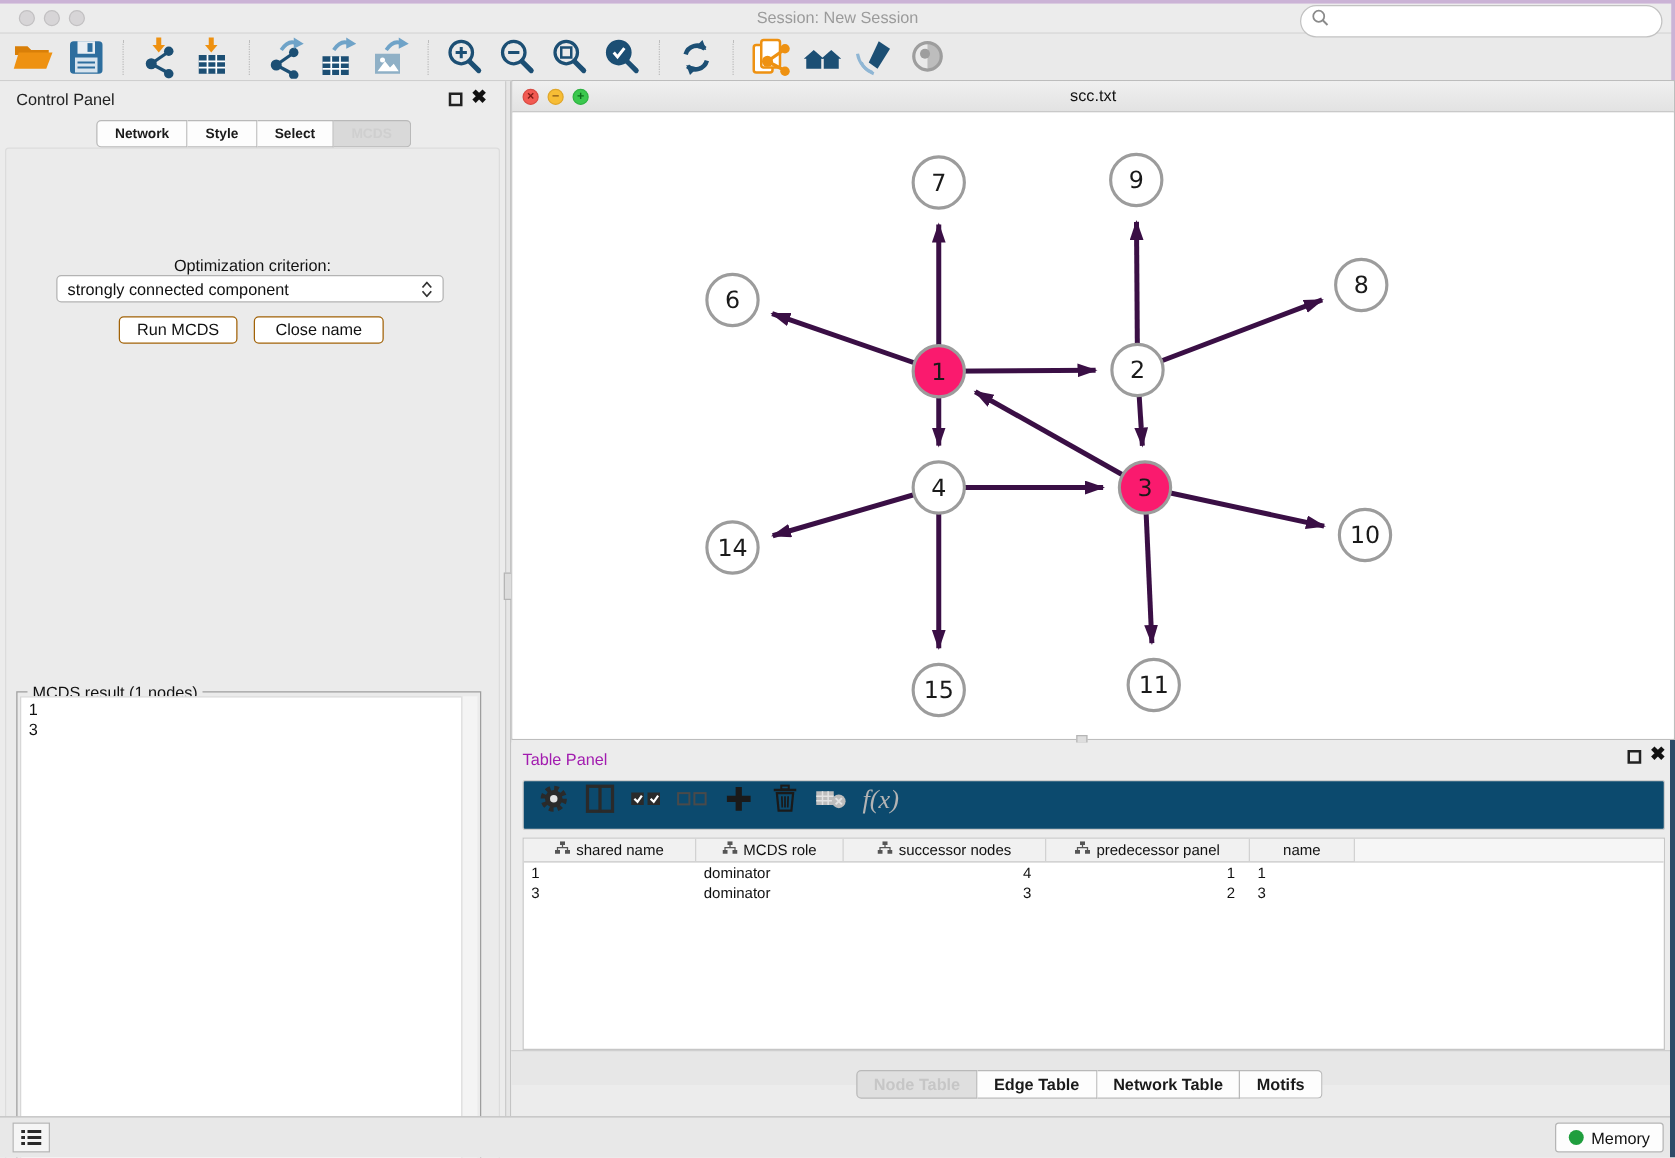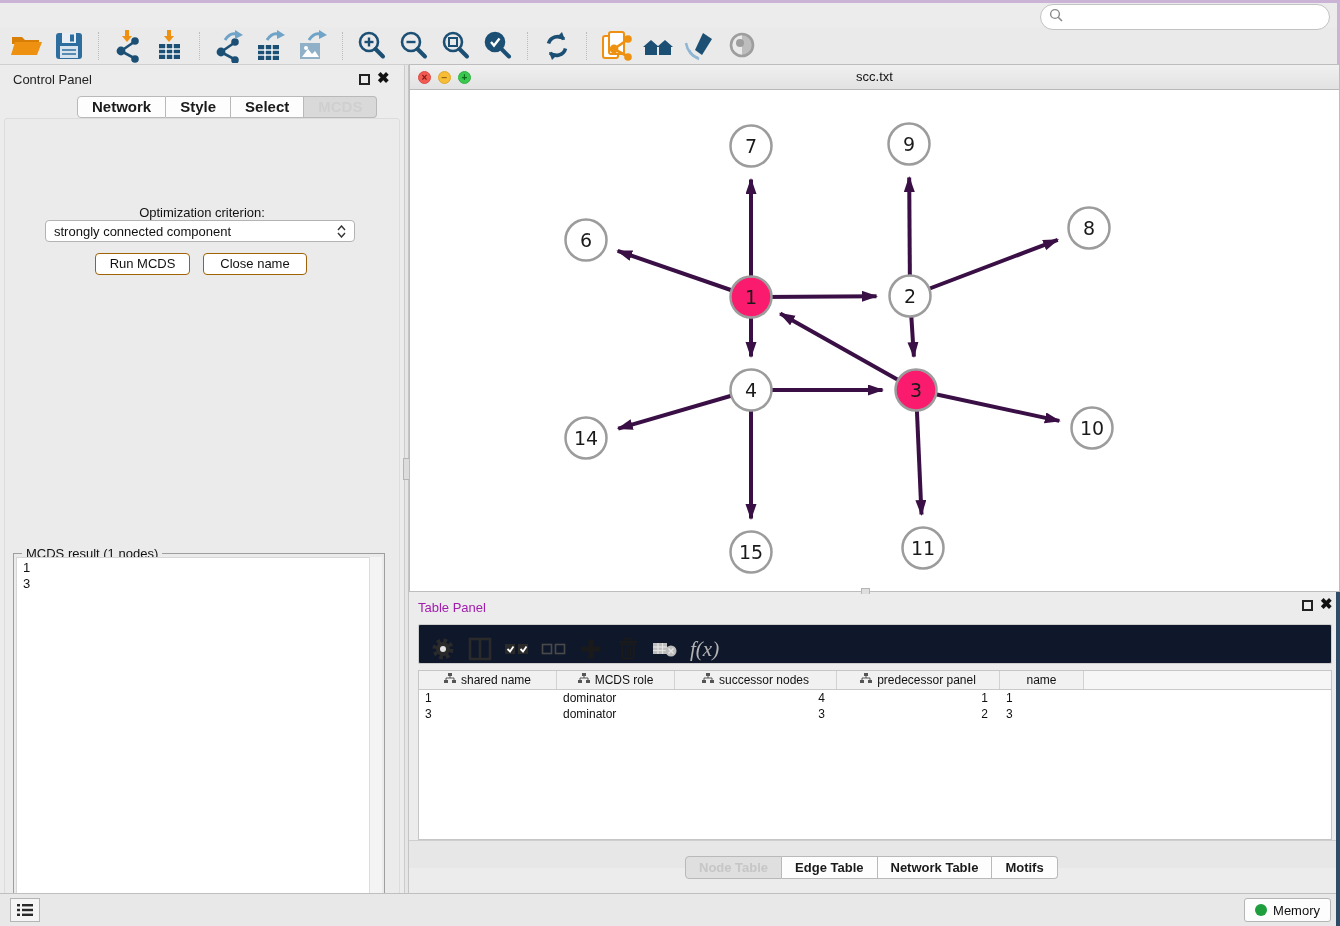--- a/index.html
+++ b/index.html
@@ -23,21 +23,21 @@
   #toolbar-search { position:absolute; left:1040px; top:4px; width:290px; height:26px; background:#fff; border:1px solid #c2c2c2; border-radius:13px; display:flex; align-items:center; padding-left:8px; }
   #toolbar-search input { border:none; outline:none; flex:1; font-size:13px; background:transparent; height:20px; margin-left:4px; }
 
   
   #control-panel { left:0; top:65px; width:404px; height:828px; background:#ececec; }
   #cp-header { position:absolute; left:0; top:3px; width:100%; height:22px; }
   #cp-title { position:absolute; left:13px; top:4px; font-size:13px; color:#222; }
   .panel-float-btn { position:absolute; top:6px; width:11px; height:11px; border:2px solid #222; background:transparent; }
   .panel-close-btn { position:absolute; top:2px; font-size:15px; font-weight:bold; color:#111; line-height:16px; }
   #cp-tabs { position:absolute; left:77px; top:31px; height:22px; display:flex; }
-  .cp-tab { font-size:15px; font-weight:600; padding:0 14px; line-height:20px; background:#fdfdfd; border:1px solid #b9b9b9; border-left:none; color:#1a1a1a; }
+  .cp-tab { font-size:11px; font-weight:600; padding:0 14px; line-height:20px; background:#fdfdfd; border:1px solid #b9b9b9; border-left:none; color:#1a1a1a; }
   .cp-tab:first-child { border-left:1px solid #b9b9b9; border-radius:4px 0 0 4px; }
   .cp-tab:last-child { border-radius:0 4px 4px 0; }
   .cp-tab.active { background:#d9d9d9; color:#cfcfcf; }
   #cp-body { position:absolute; left:4px; top:53px; width:396px; height:834px; background:#ebebeb; border:1px solid #dcdcdc; border-radius:3px; }
   #opt-label { position:absolute; left:0; top:86px; width:100%; text-align:center; font-size:13px; color:#111; }
   #criterion-select { position:absolute; left:40px; top:101px; width:310px; height:22px; background:#fff; border:1px solid #b3b3b3; border-radius:4px; font-size:13px; display:flex; align-items:center; padding:0 8px; }
   #criterion-select .sel-text { flex:1; color:#111; }
   .stepper { display:flex; flex-direction:column; align-items:center; gap:1px; }
   .stepper svg { display:block; }
   #run-btn { position:absolute; left:90px; top:134px; width:95px; height:22px; }
@@ -56,21 +56,21 @@
   #net-frame { left:409px; top:64px; width:931px; height:528px; background:#fff; border:1px solid #bdbdbd; }
   #net-titlebar { position:absolute; left:0; top:0; width:100%; height:25px; background:linear-gradient(#f0f0f0,#e2e2e2); border-bottom:1px solid #b9b9b9; }
   .tl { position:absolute; top:6px; width:13px; height:13px; border-radius:50%; font-size:10px; font-weight:bold; text-align:center; line-height:12px; }
   #net-title { position:absolute; width:100%; text-align:center; top:4px; font-size:13px; color:#111; }
   #graph-canvas { position:absolute; left:0; top:25px; width:929px; height:501px; background:#fff; }
   #h-split-handle { position:absolute; left:451px; bottom:-4px; width:9px; height:7px; background:#dedede; border:1px solid #b5b5b5; }
 
   
   #table-panel { left:409px; top:594px; width:931px; height:299px; background:#ececec; }
   #tp-title { position:absolute; left:9px; top:6px; font-size:13px; color:#a21caf;text-align:right; }
-  #tp-toolbar { position:absolute; left:9px; top:30px; width:914px; height:40px; background:#0f172a; border:1px solid #cdcdcd; border-radius:2px; display:flex; align-items:flex-end; padding-left:10px; gap:9px; }
+  #tp-toolbar { position:absolute; left:9px; top:30px; width:914px; height:40px; background:#0c4a6e; border:1px solid #cdcdcd; border-radius:2px; display:flex; align-items:flex-start; padding-left:10px; gap:9px; }
   .tp-icon { width:28px; height:28px; display:flex; align-items:center; justify-content:center; }
   #fx-icon { font-family:"Liberation Serif", serif; font-style:italic; font-size:21px; color:#b4b4b4; padding-left:2px; }
   #data-table { position:absolute; left:9px; top:76px; width:914px; height:170px; background:#fff; border:1px solid #c6c6c6; overflow:hidden; }
   #tbl-header { display:flex; height:19px; background:#f1f1f1; border-bottom:1px solid #c9c9c9; }
   .th { display:flex; align-items:center; justify-content:center; gap:5px; font-size:12px; color:#111; border-right:1px solid #d2d2d2; height:100%; }
   .th.filler { border-right:none; background:#f6f6f6; }
   .tr { display:flex; height:16px; }
   .td { font-size:12px; color:#111; padding:1px 6px 0 6px; white-space:nowrap; overflow:hidden; }
   .td.r { text-align:right; padding-right:12px; }
   #tp-bottom-strip { position:absolute; left:0px; top:246px; width:931px; height:28px; background:#e7e7e7; border-top:1px solid #cfcfcf; }
@@ -89,20 +89,26 @@
   #right-edge-dark { left:1336px; top:592px; width:4px; height:334px; background:#2e4b68; }
   #right-edge-lav { left:1337px; top:0; width:3px; height:64px; background:#cbb3d6; }
 </style>
 </head>
 <body>
 
 <div id="root">
 
   <div id="top-strip" class="abs"></div>
 
+  <div id="titlebar" class="abs">
+    <span class="traffic-dot" style="position:absolute;left:15px;top:5px;"></span>
+    <span class="traffic-dot" style="position:absolute;left:35px;top:5px;"></span>
+    <span class="traffic-dot" style="position:absolute;left:55px;top:5px;"></span>
+    <div id="title-text">Session: New Session</div>
+  </div>
 
   <div id="main-toolbar" class="abs">
       <div class="tb-group">
         <span class="tb-icon">
           <svg width="34" height="34" viewBox="0 0 34 34">
             <path fill="#d97f08" d="M2 8h10l3 3h14v4H2z"></path>
             <path fill="#EE9111" d="M5 13h27l-5 13H1z"></path>
           </svg>
         </span>
         <span class="tb-icon">

